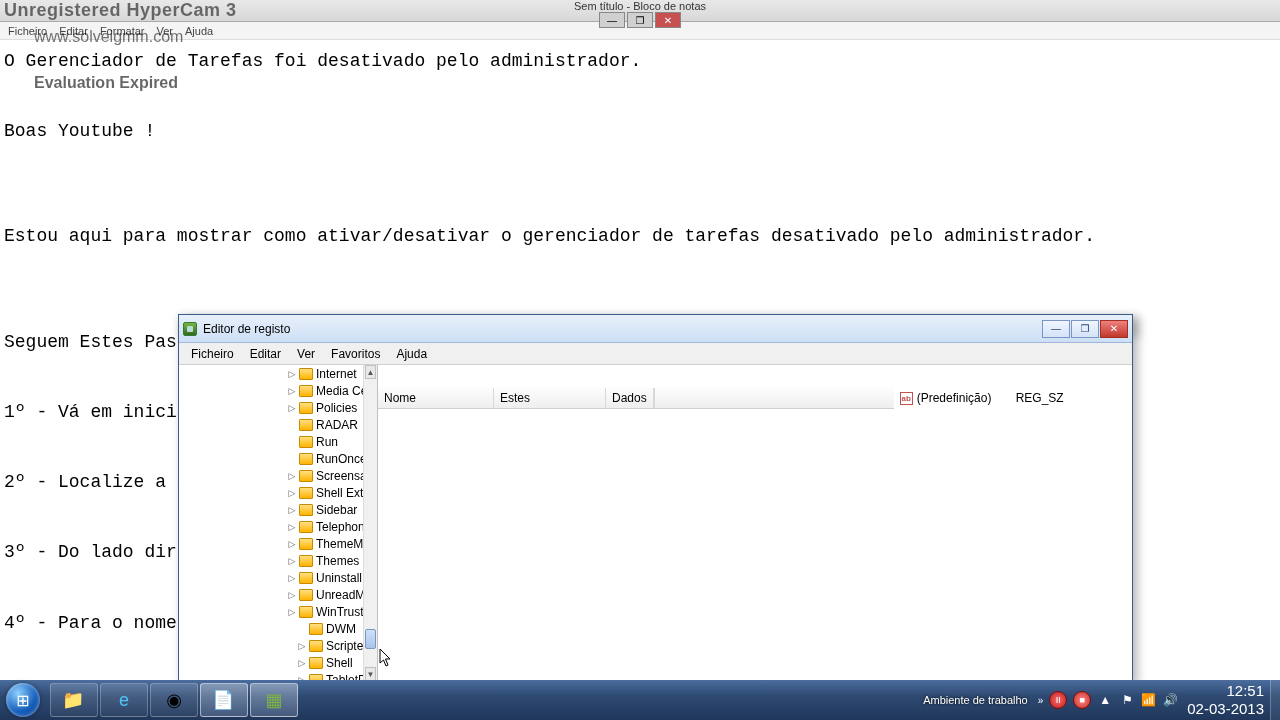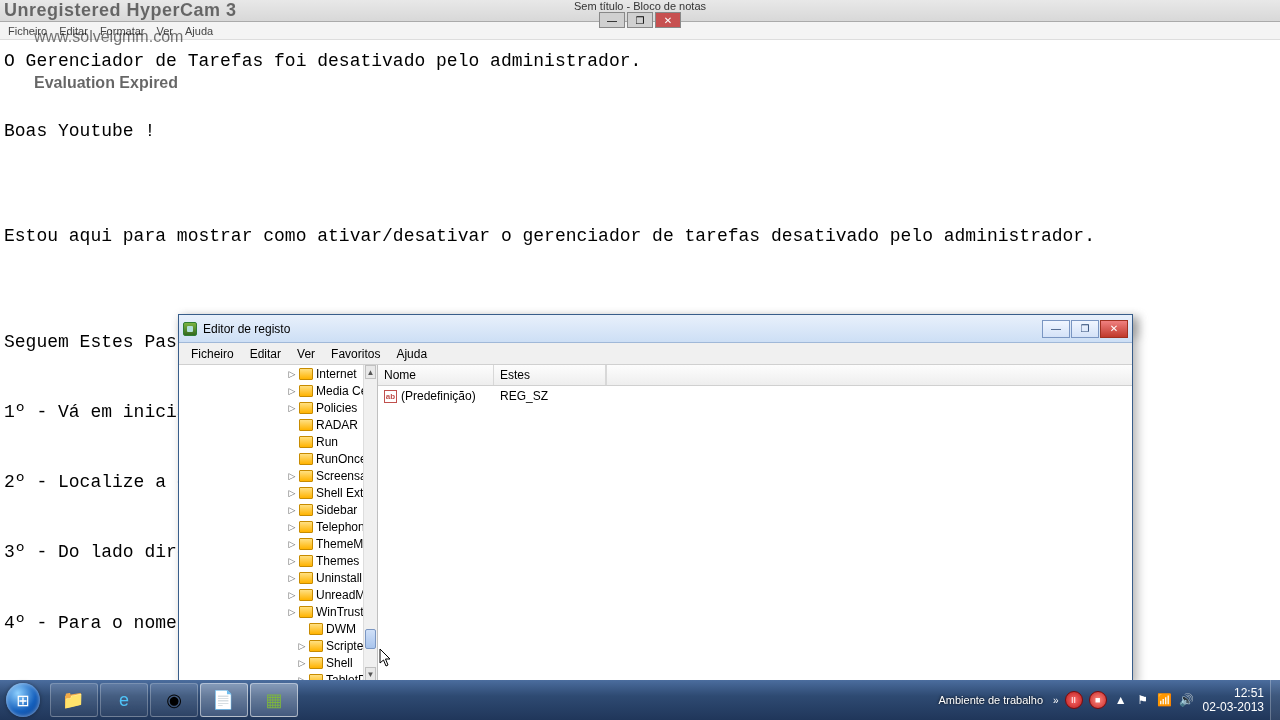--- a/index.html
+++ b/index.html
@@ -41,21 +41,21 @@
 .re-tree-row.lvl2 { padding-left: 118px; }
 .re-expander { width: 10px; height: 10px; margin-right: 2px; display: flex; align-items: center; justify-content: center; color: #666; font-size: 9px; flex-shrink: 0; }
 .re-folder { width: 14px; height: 12px; background: linear-gradient(#ffe082, #ffb300); border: 1px solid #c78b00; border-radius: 1px; margin-right: 3px; flex-shrink: 0; }
 .re-tree-label { overflow: hidden; text-overflow: clip; }
 .re-tree-scroll { position: absolute; right: 0; top: 0; bottom: 0; width: 14px; background: #f0f0f0; border-left: 1px solid #ddd; }
 .re-thumb { position: absolute; left: 1px; right: 1px; top: 264px; height: 20px; background: linear-gradient(#d0e0f8, #a8c4ec); border: 1px solid #7a96c2; border-radius: 2px; }
 .re-scroll-arrow { position: absolute; left: 1px; right: 1px; height: 14px; background: #e8e8e8; border: 1px solid #c0c0c0; display: flex; align-items: center; justify-content: center; font-size: 8px; color: #555; }
 .re-scroll-arrow.up { top: 0; }
 .re-scroll-arrow.down { bottom: 0; }
 
-.re-list { flex: 1; display: flex; flex-direction: column; }
+.re-list { flex: 1; display: flex; flex-direction: row; margin-top: 23px; }
 .re-list-head { height: 21px; display: flex; background: linear-gradient(#fdfdfd, #eee); border-bottom: 1px solid #d0d0d0; font-size: 12px; }
 .re-col { display: flex; align-items: center; padding: 0 6px; border-right: 1px solid #d8d8d8; }
 .re-col.c-name { width: 116px; }
 .re-col.c-type { width: 112px; }
 .re-col.c-data { flex: 1; }
 .re-list-body { flex: 1; background: #fff; font-size: 12px; }
 .re-list-row { display: flex; height: 20px; align-items: center; }
 .re-list-row .re-col { border: none; padding: 0 6px; }
 .re-val-icon { width: 13px; height: 13px; border: 1px solid #c0504d; background: #fff; margin-right: 4px; display: flex; align-items: center; justify-content: center; font-size: 8px; color: #c0504d; font-weight: bold; flex-shrink: 0; }
 
@@ -66,21 +66,21 @@
 .orb::after { content: "⊞"; position: absolute; inset: 0; display: flex; align-items: center; justify-content: center; color: #fff; font-size: 16px; }
 .tb-btns { display: flex; gap: 2px; margin-left: 4px; }
 .tb-btn { width: 48px; height: 34px; border: 1px solid rgba(255,255,255,0.25); border-radius: 3px; background: linear-gradient(rgba(255,255,255,0.15), rgba(255,255,255,0.05)); display: flex; align-items: center; justify-content: center; font-size: 18px; }
 .tb-btn.active { background: linear-gradient(rgba(255,255,255,0.35), rgba(200,220,255,0.2)); border-color: rgba(255,255,255,0.5); }
 .tb-spacer { flex: 1; }
 .tb-label { color: #fff; font-size: 11px; margin-right: 10px; text-shadow: 0 0 3px #000; }
 .tb-chev { color: #fff; font-size: 10px; margin-right: 6px; }
 .systray { display: flex; align-items: center; gap: 6px; margin-right: 8px; }
 .tray-icon { width: 16px; height: 16px; display: flex; align-items: center; justify-content: center; color: #fff; font-size: 12px; }
 .tray-rec { width: 18px; height: 18px; border-radius: 50%; background: radial-gradient(#ff6b6b, #b71c1c); border: 1px solid #7a0c0c; display: flex; align-items: center; justify-content: center; color: #fff; font-size: 9px; }
-.clock { color: #fff; font-size: 12px; text-align: right; line-height: 1.2; margin-right: 6px; }
+.clock { color: #fff; font-size: 15px; text-align: right; line-height: 1.2; margin-right: 6px; }
 .show-desktop { width: 10px; height: 40px; border-left: 1px solid rgba(255,255,255,0.25); background: rgba(255,255,255,0.08); }
 
 .cursor { position: absolute; left: 379px; top: 648px; width: 14px; height: 20px; pointer-events: none; z-index: 99; }
 .cursor svg { width: 14px; height: 20px; }
 </style>
 </head>
 <body>
 
 <div class="bg-window">
   <div class="bg-titlebar">
@@ -259,20 +259,21 @@
       <div class="re-tree-scroll">
         <div class="re-scroll-arrow up">▲</div>
         <div class="re-thumb"></div>
         <div class="re-scroll-arrow down">▼</div>
       </div>
     </div>
     <div class="re-list">
       <div class="re-list-head">
         <div class="re-col c-name">Nome</div>
         <div class="re-col c-type">Estes</div>
+        <div class="re-col c-data">Dados</div>
         <div style="width:240px;border-left:1px solid #d8d8d8"></div>
       </div>
       <div class="re-list-body" id="re-values">
           <div class="re-list-row">
             <div class="re-col c-name">
               <span class="re-val-icon">ab</span>
               <span>(Predefinição)</span>
             </div>
             <div class="re-col c-type">REG_SZ</div>
           </div>

